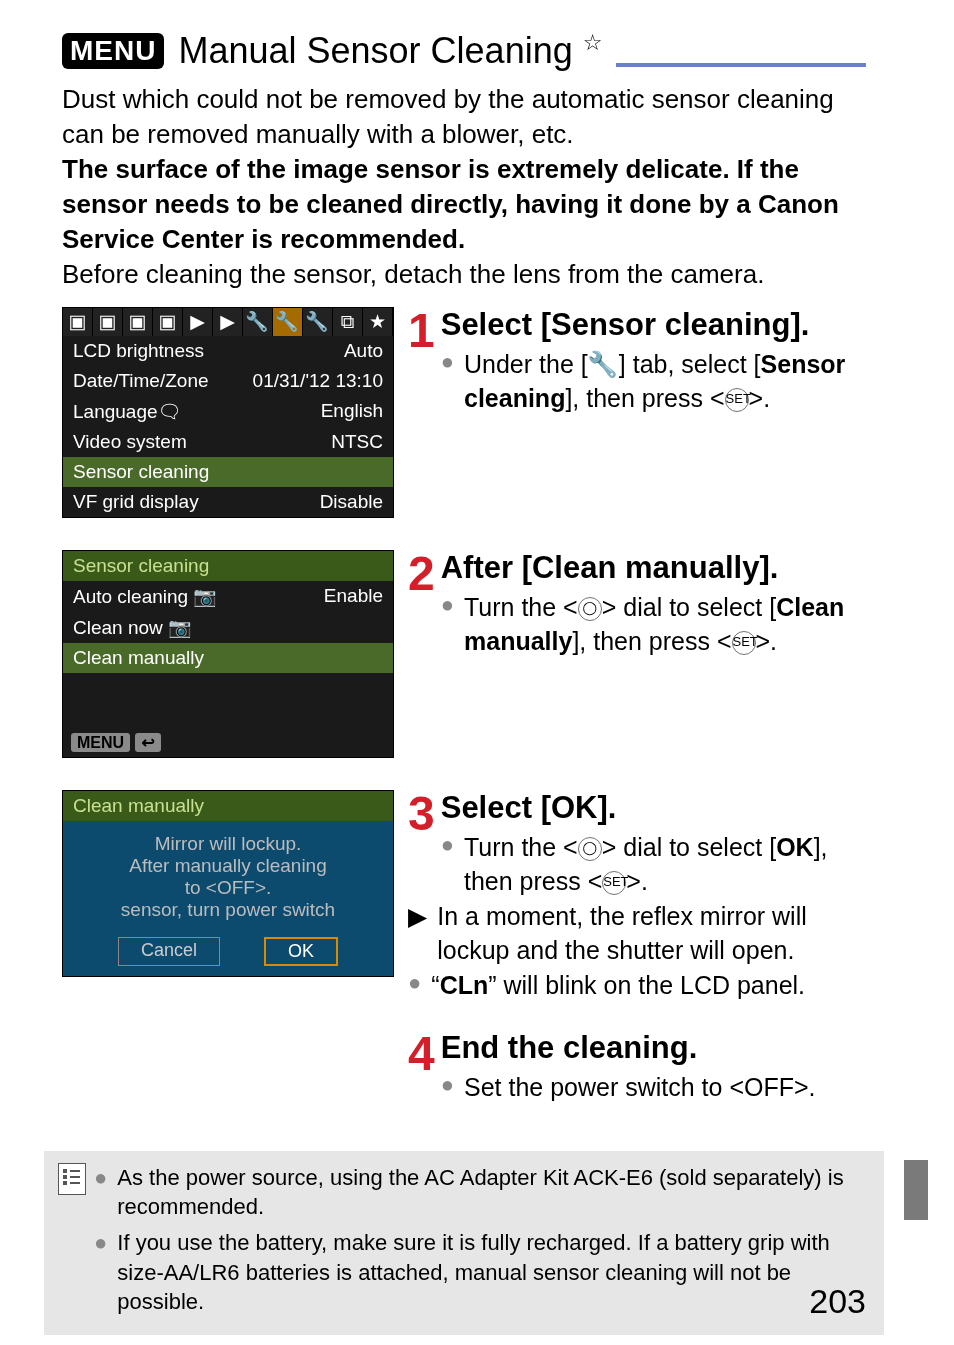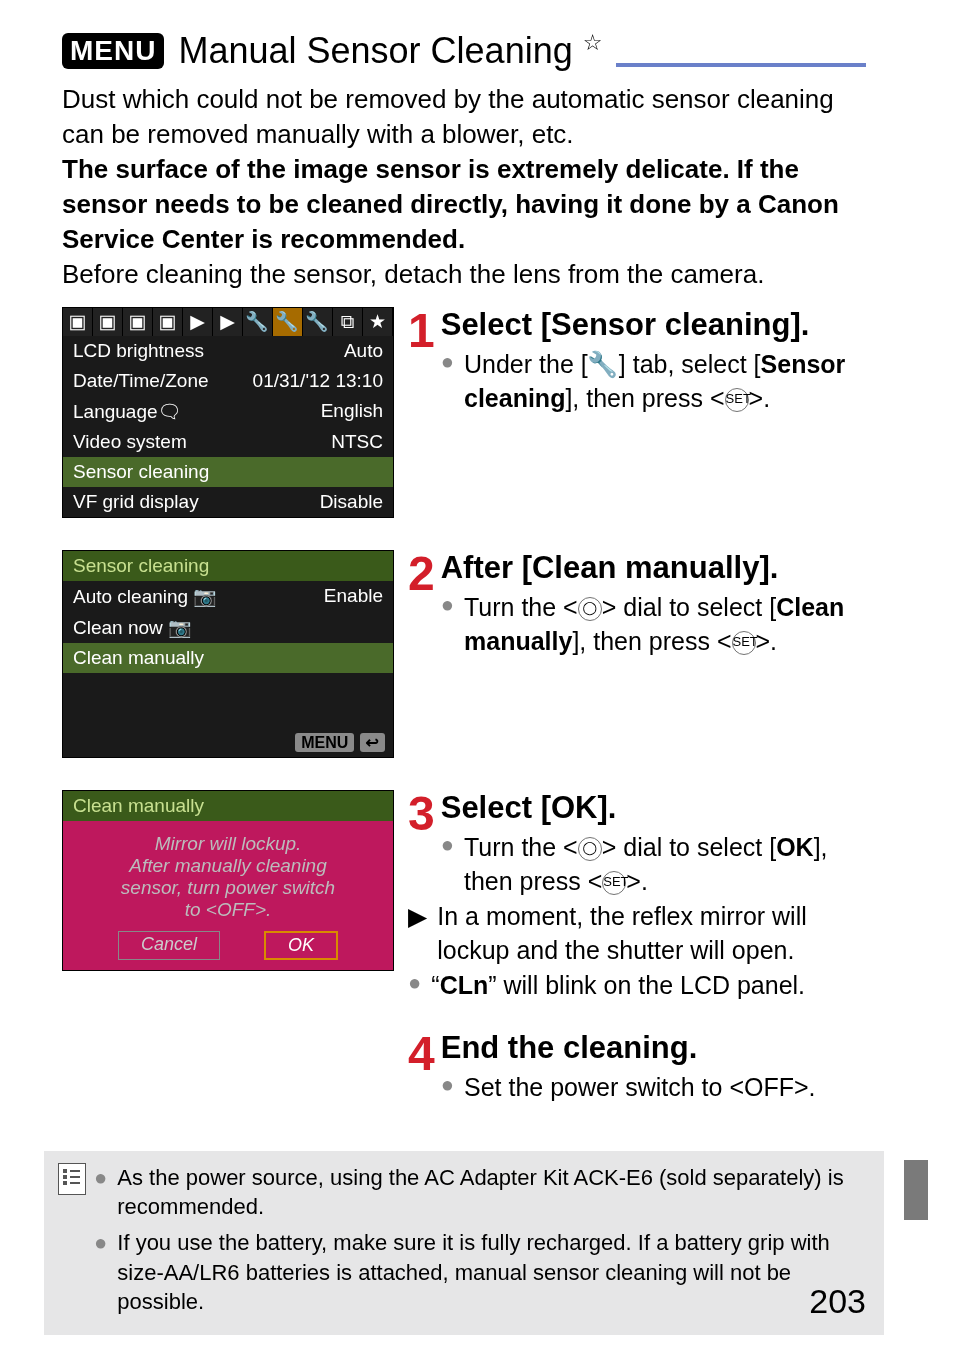--- a/index.html
+++ b/index.html
@@ -14,24 +14,24 @@
   .step-area{display:flex;gap:14px;margin-top:14px;}
   .left-col{width:332px;flex:none;}
   .right-col{flex:1;}
   .screenshot{background:#1a1a1a;color:#fff;font-size:19px;border:1px solid #000;margin-bottom:18px;}
   .tab-strip{display:flex;height:28px;background:#222;}
   .tab{flex:1;border-right:1px solid #000;display:flex;align-items:center;justify-content:center;}
   .tab.sel{background:#a66b00;color:#000;}
   .row{display:flex;justify-content:space-between;padding:4px 10px;}
   .row.hl{background:#4a6a2a;}
   .panel-title{background:#3a5a1a;padding:4px 10px;color:#c8e090;}
-  .menu-back{text-align:right;padding:4px 8px;}
+  .menu-back{text-align:left;padding:4px 8px;}
   .menu-back span{background:#8a8a8a;color:#000;padding:1px 6px;border-radius:3px;font-weight:bold;font-size:16px;}
-  .dialog{background:#be185d;color:#bcbcbc;text-align:center;padding:12px 0 10px;font-style:italic;}
-  .dlg-btns{display:flex;justify-content:center;gap:44px;margin-top:10px;}
+  .dialog{background:#0c4a6e;color:#bcbcbc;text-align:center;padding:12px 0 10px;}
+  .dlg-btns{display:flex;justify-content:center;gap:44px;margin-top:16px;}
   .dlg-btn{border:1px solid #888;padding:2px 22px;color:#ccc;font-size:18px;}
   .dlg-btn.sel{border:2px solid #d98a00;color:#fff;}
   .step-num{color:#d31f2a;font-size:48px;font-weight:bold;line-height:1;margin-right:6px;float:left;}
   .step-title{font-size:31px;font-weight:bold;margin-bottom:4px;}
   .step-body{font-size:25px;line-height:1.38;}
   .bullet{display:flex;gap:10px;}
   .bullet .dot{color:#888;font-size:22px;line-height:1.4;}
   .tri{color:#000;}
   .glyph{display:inline-block;border:1px solid #737373;border-radius:50%;width:22px;height:22px;font-size:13px;text-align:center;line-height:20px;vertical-align:middle;}
   .wrench{font-weight:bold;}
@@ -156,22 +156,22 @@
     </div>
   </div>
 
   <div class="step-area">
     <div class="left-col">
       <div class="screenshot">
         <div class="panel-title">Clean manually</div>
         <div class="dialog">
           <div>Mirror will lockup.</div>
           <div>After manually cleaning</div>
+          <div>to &lt;OFF&gt;.</div>
           <div>sensor, turn power switch</div>
-          <div>to &lt;OFF&gt;.</div>
           <div class="dlg-btns">
             <div class="dlg-btn">Cancel</div>
             <div class="dlg-btn sel">OK</div>
           </div>
         </div>
       </div>
     </div>
     <div class="right-col">
       <div class="step-block">
         <span class="step-num">3</span>

